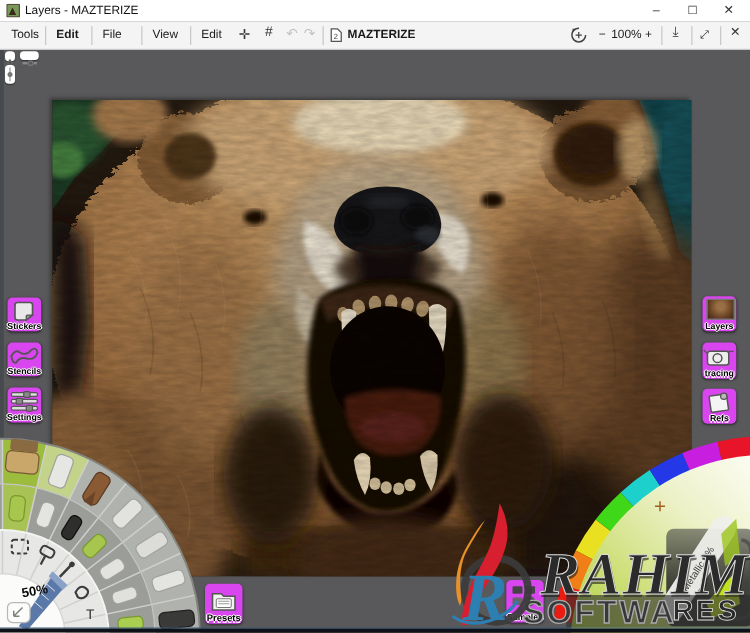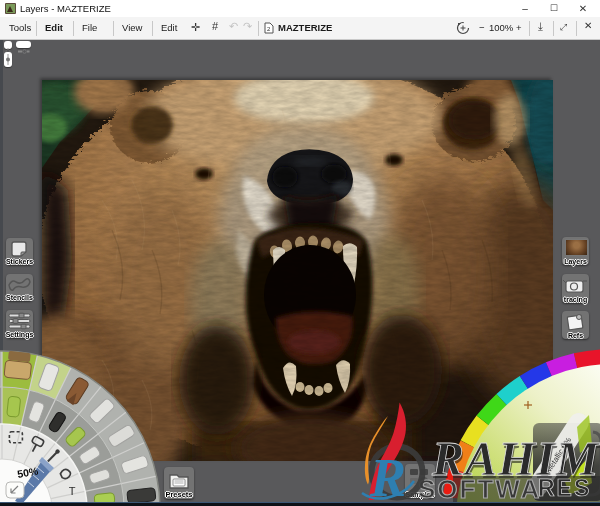--- a/index.html
+++ b/index.html
@@ -17,21 +17,21 @@
   .msep{top:4px;width:1px;height:15px;background:#c8c8c8;}
   .tico{top:3px;font-size:11px;color:#333;}
   
   #workspace{left:0;top:40px;width:600px;height:462px;background:#59595b;}
   #bluebar{left:0;top:502px;width:600px;height:1px;background:#3d5877;}
   #botbar{left:0;top:503px;width:600px;height:3px;background:#0e1218;}
   
   #canvas{left:42px;top:80px;width:511px;height:381px;background:#2a2118;
           box-shadow:-2px -2px 3px rgba(0,0,0,.35);}
   
-  .sbtn{width:27px;background:#737373;border-radius:4px;box-shadow:0 1px 2px rgba(0,0,0,.5);}
+  .sbtn{width:27px;background:#d946ef;border-radius:4px;box-shadow:0 1px 2px rgba(0,0,0,.5);}
   .sbtn .lbl{position:absolute;left:-6px;right:-6px;bottom:0px;text-align:center;
       font-size:7px;font-weight:bold;color:#000;
       text-shadow:-1px 0 0 #fff,1px 0 0 #fff,0 -1px 0 #fff,0 1px 0 #fff;}
   
   .wdg{background:#fff;border-radius:3px;box-shadow:0 1px 1px rgba(0,0,0,.4);}
 </style>
 </head>
 <body>
 
 <div id="titlebar" class="abs">

